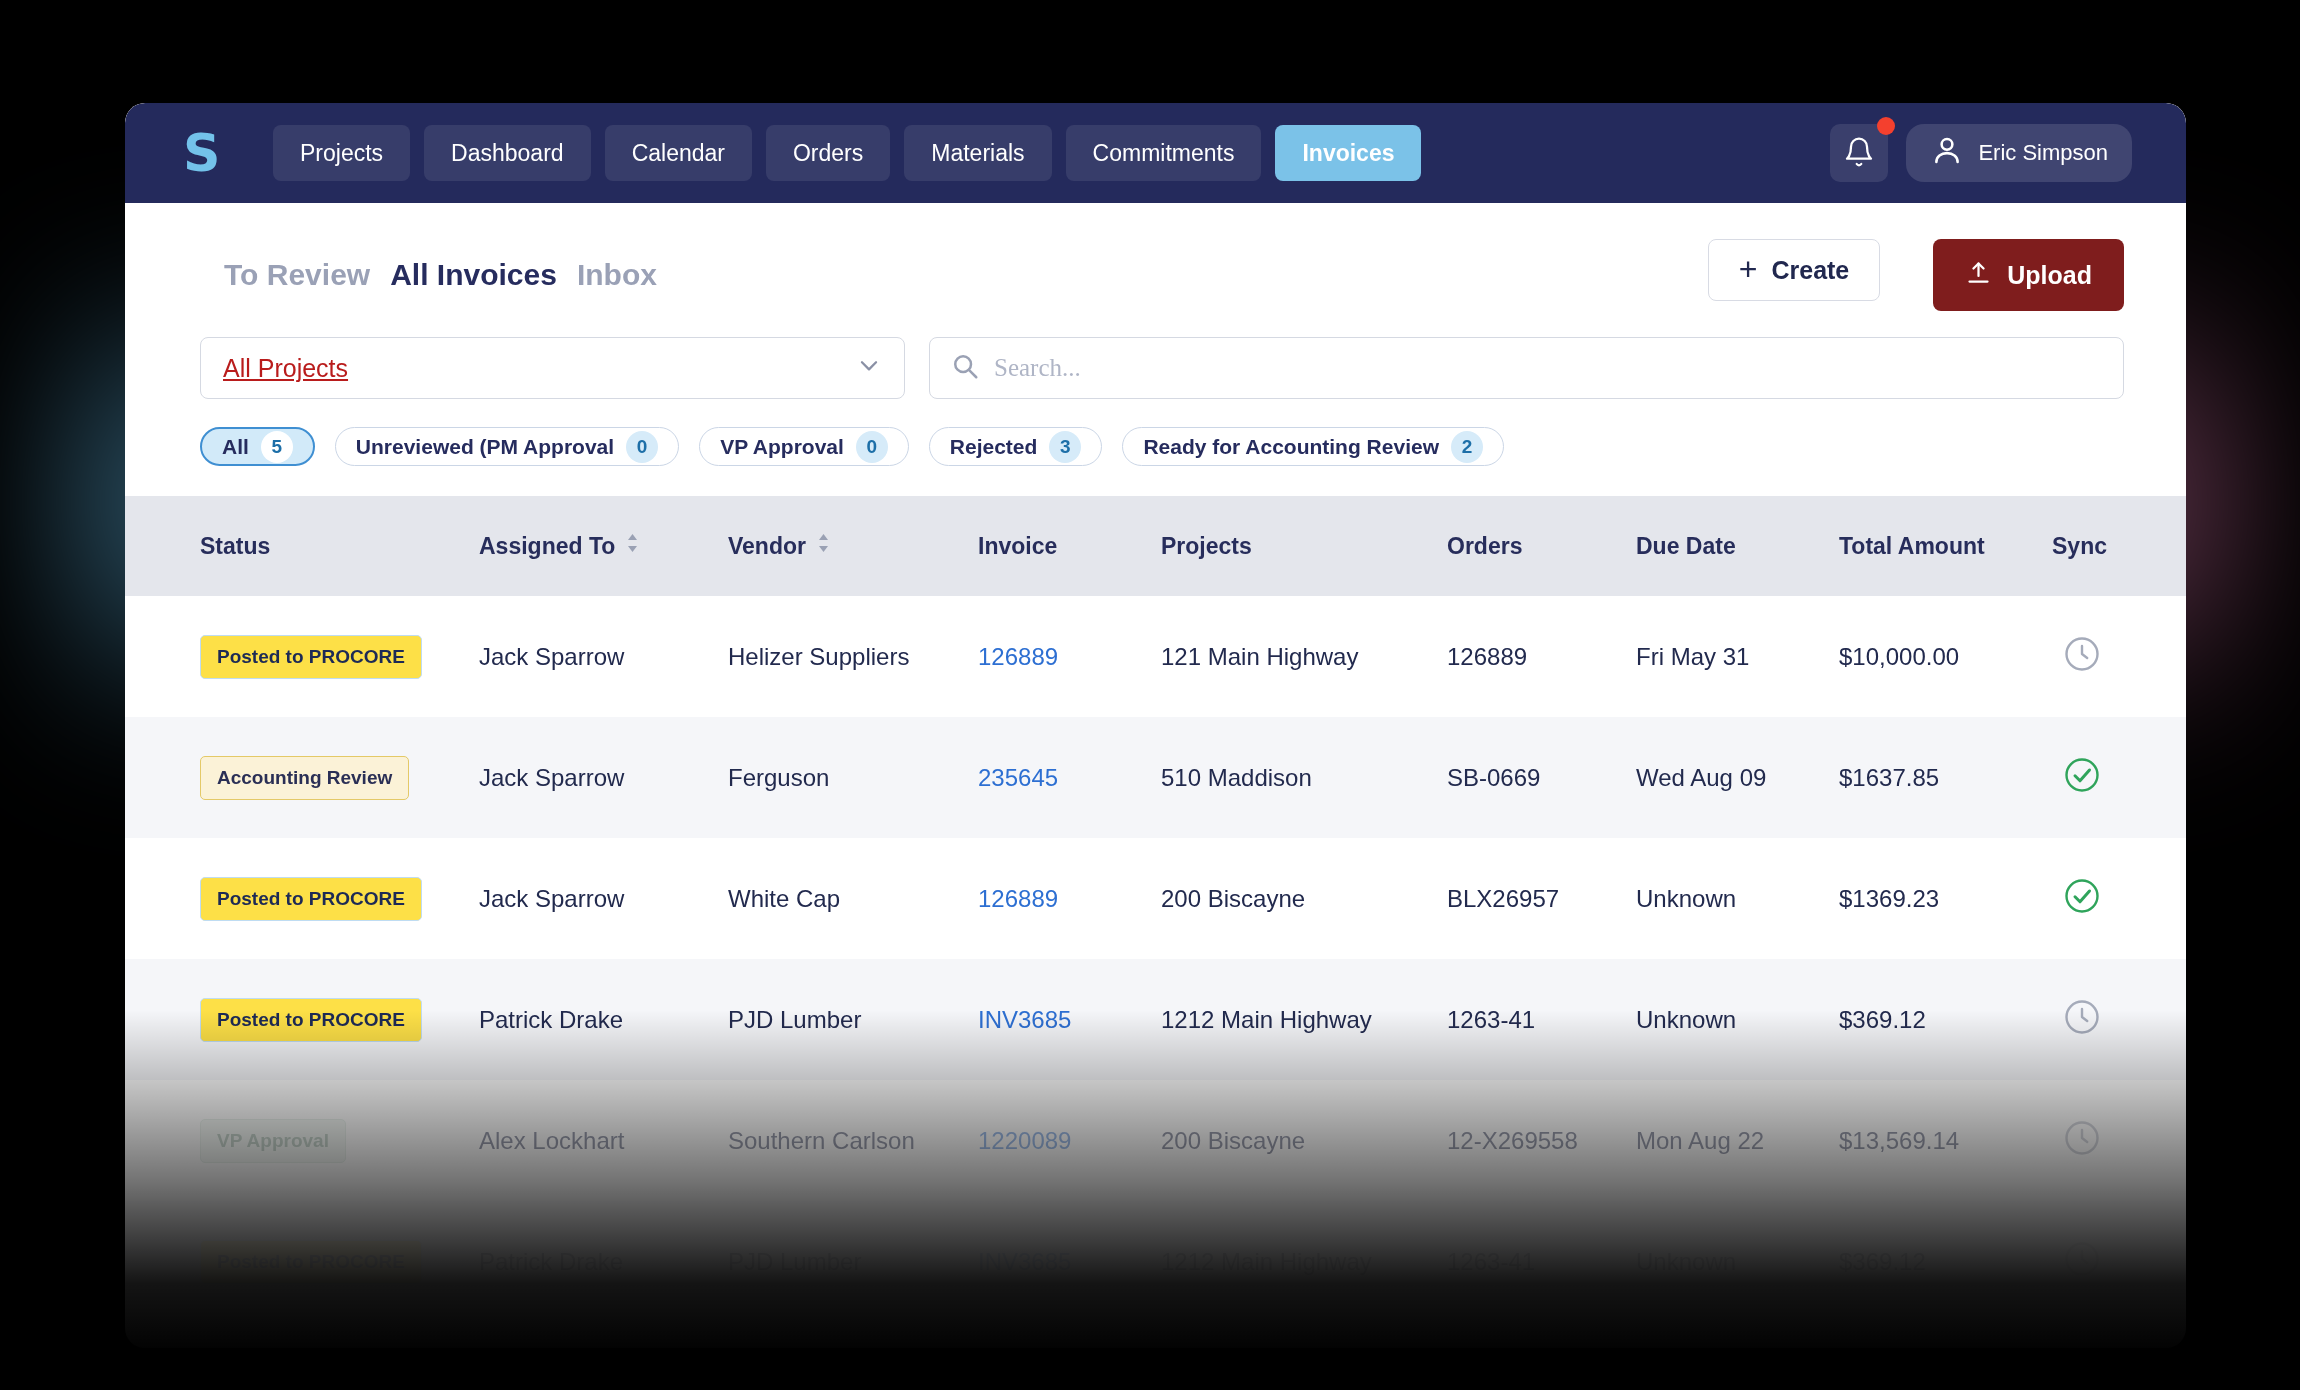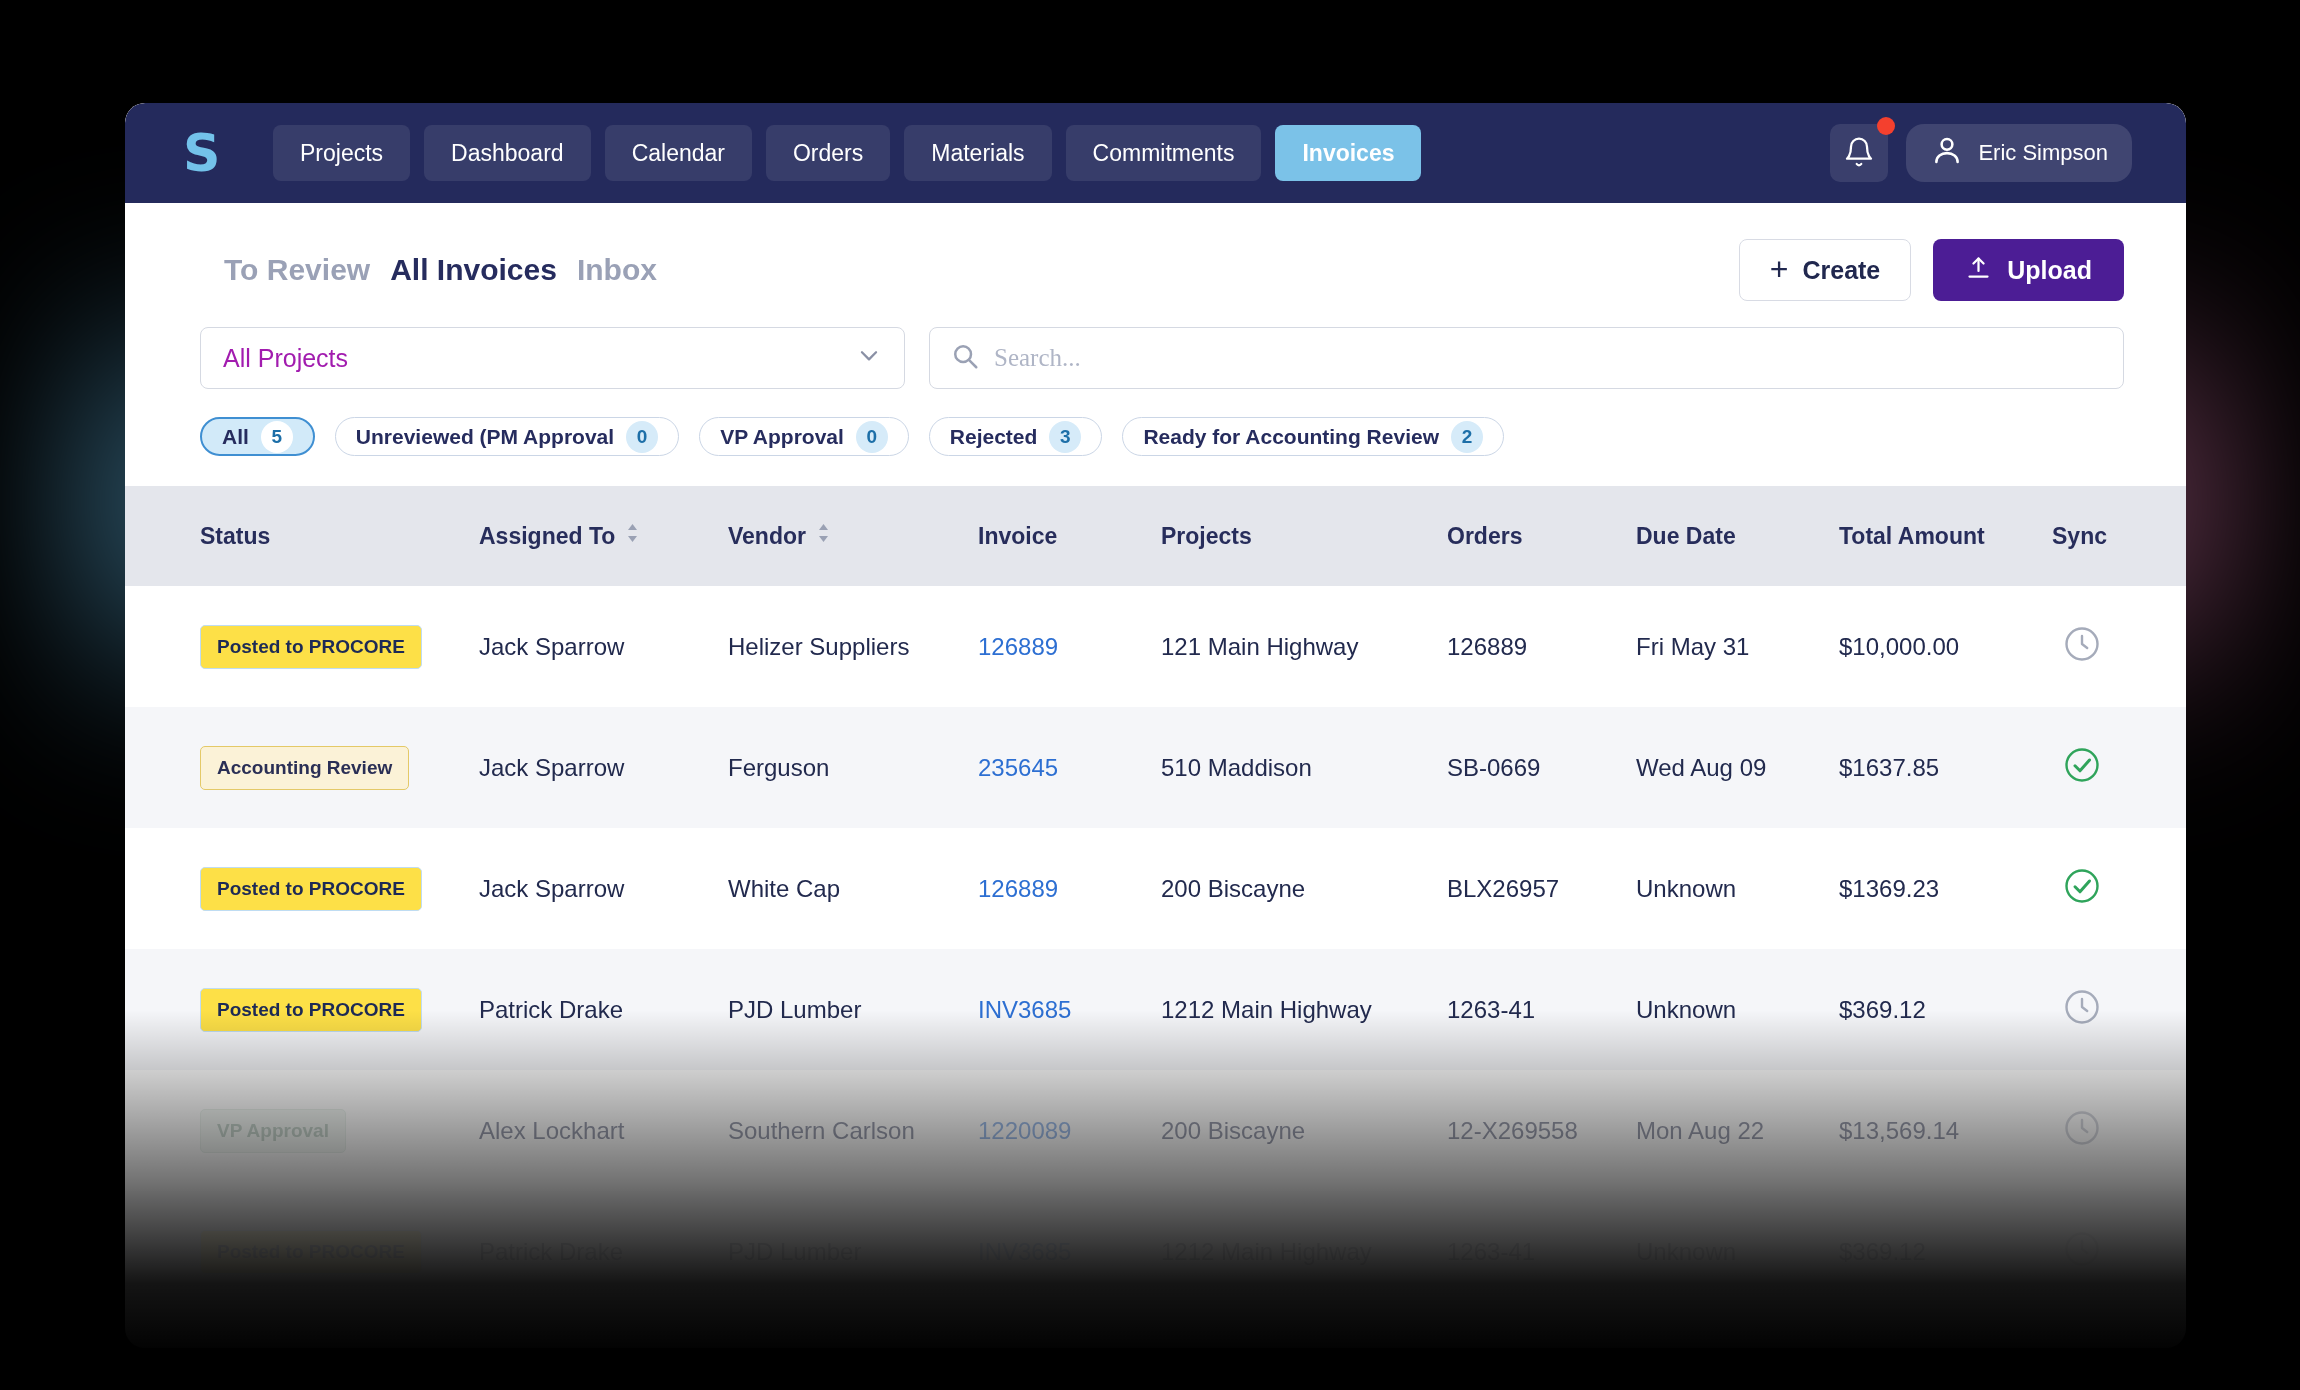--- a/index.html
+++ b/index.html
@@ -70,33 +70,33 @@
   }
   .tab.active { color:#262C5E; }
   .actions { margin-left:auto; display:flex; gap:22px; }
   .btn-create {
     height:62px; background:#fff; border:1.5px solid #D8DBE4; border-radius:8px; cursor:pointer;
     font-family:inherit; font-size:25px; font-weight:600; color:#21284F;
     display:flex; align-items:center; gap:14px; padding:0 30px;
   }
   .btn-create .plus { font-size:32px; font-weight:400; line-height:1; margin-top:-3px; }
   .btn-upload {
-    height:62px; background:#4c1d95; border:none; border-radius:8px; cursor:pointer;
+    height:72px; background:#7f1d1d; border:none; border-radius:8px; cursor:pointer;
     font-family:inherit; font-size:25px; font-weight:600; color:#fff;
-    display:flex; align-items:center; gap:15px; padding:0 32px;
+    display:flex; align-items:center; gap:15px; padding:0 32px;margin-left:31px;
   }
 
   
   .filters-row {
     margin-top:26px; padding:0 62px 0 75px; display:flex; gap:24px;
   }
   .dropdown {
     width:705px; height:62px; border:1.5px solid #D5D9E2; border-radius:8px;
     display:flex; align-items:center; justify-content:space-between;
-    padding:0 22px; font-size:25px; color:#a21caf; cursor:pointer; background:#fff;
+    padding:0 22px; font-size:25px; color:#b91c1c; cursor:pointer; background:#fff;text-decoration:underline;
   }
   .search {
     flex:1; height:62px; border:1.5px solid #D5D9E2; border-radius:8px;
     display:flex; align-items:center; gap:14px; padding:0 20px; background:#fff;
   }
   .search input {
     border:none; outline:none; flex:1; font-size:25px; color:#30364F; font-family:Liberation Serif, serif;
     background:transparent;
   }
   .search input::placeholder { color:#AFB5C6; }

